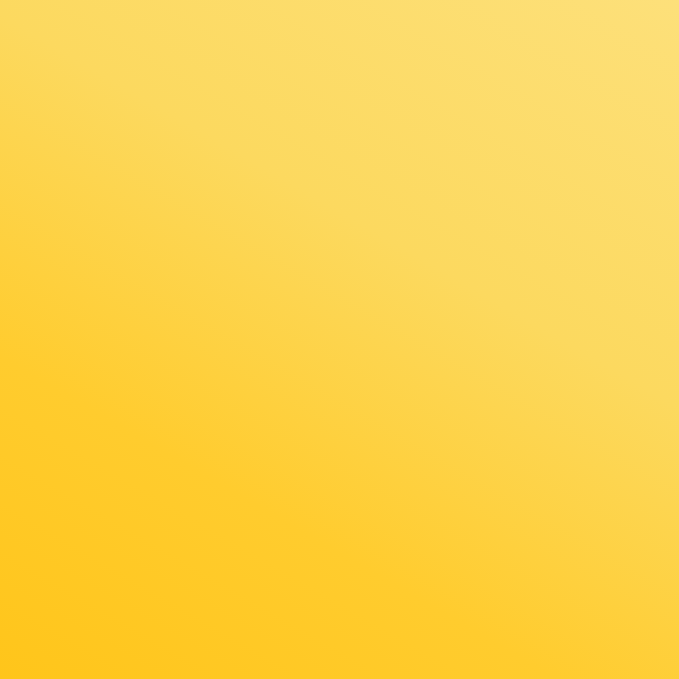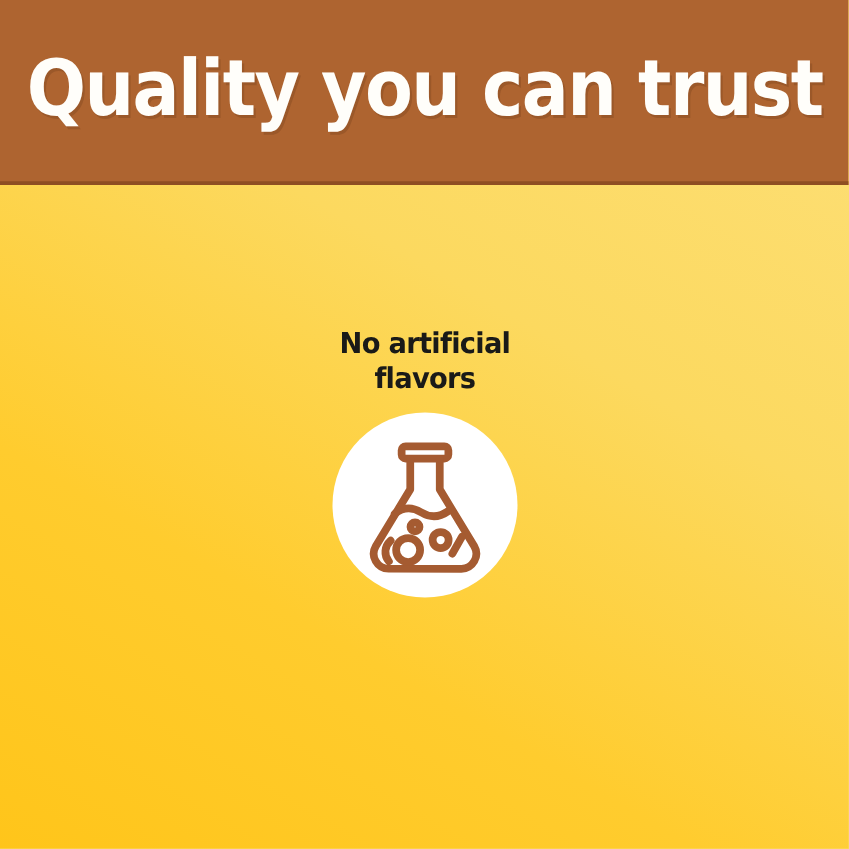--- a/index.html
+++ b/index.html
@@ -94,49 +94,19 @@
   }
   .feature-circle svg {
     display: block;
   }
 </style>
 </head>
 <body>
 
 <div id="banner">
 
-  <div id="header">
-    <div id="header-title">Quality you can trust</div>
-  </div>
 
   <div id="features">
 
-    <div class="feature">
-      <div class="feature-label">No artificial
-flavors</div>
-      <div class="feature-circle">
-        <svg width="104" height="110" viewBox="0 0 104 110">
-          <g fill="none" stroke="#A55B31" stroke-width="6.2" stroke-linecap="round" stroke-linejoin="round">
-
-            <path d="M36.5 8 h31 a3.2 3.2 0 0 1 3.2 3.2 v3.4 a3.2 3.2 0 0 1 -3.2 3.2 h-31
-                     a3.2 3.2 0 0 1 -3.2 -3.2 v-3.4 A3.2 3.2 0 0 1 36.5 8 Z"></path>
-            <path d="M40.2 18 v24.5 L12.6 88 a12 12 0 0 0 10.3 18 h58.2 a12 12 0 0 0 10.3 -18
-                     L63.8 42.5 V18"></path>
-
-            <path d="M27.8 62 c7 -5.5 14 -5.5 21 -1.2 c7.2 4.4 14.4 4.4 21.6 -0.8"></path>
-
-            <circle cx="44" cy="72.5" r="3.6"></circle>
-
-            <circle cx="64.5" cy="83" r="6.4"></circle>
-
-            <circle cx="38.5" cy="91" r="9.6"></circle>
-
-            <path d="M24.5 83.5 c-5 4.6 -5.6 11.5 -1.4 16.6"></path>
-
-            <path d="M81.5 80.5 l-7.6 13.4"></path>
-          </g>
-        </svg>
-      </div>
-    </div>
 
 
   </div>
 </div>
 
 </body></html>

